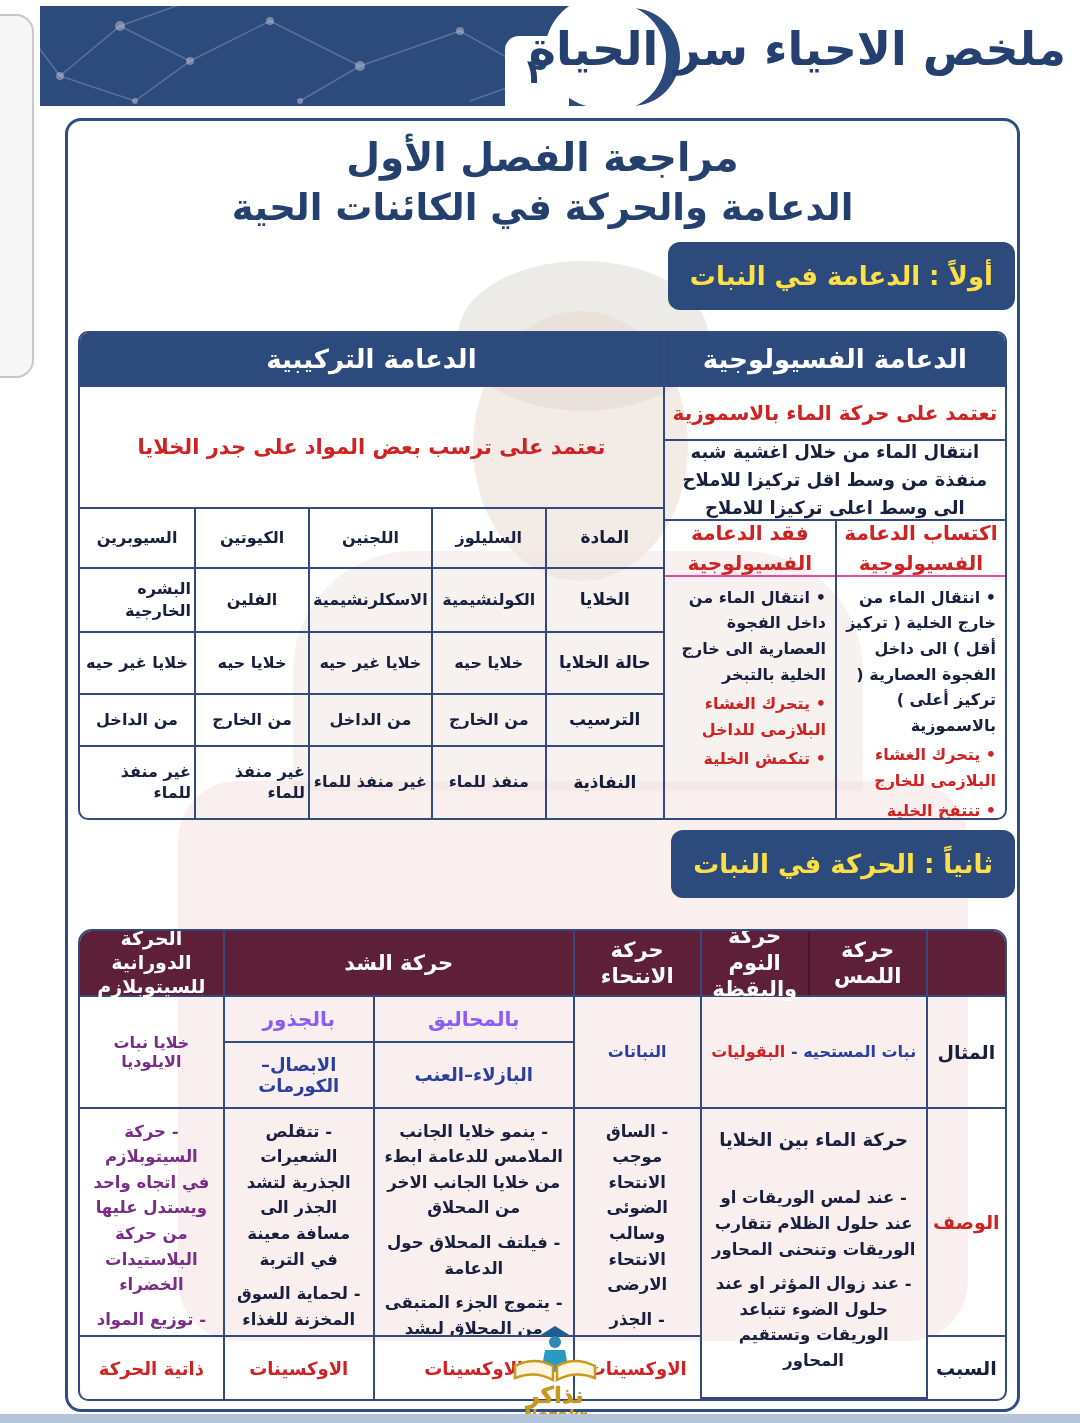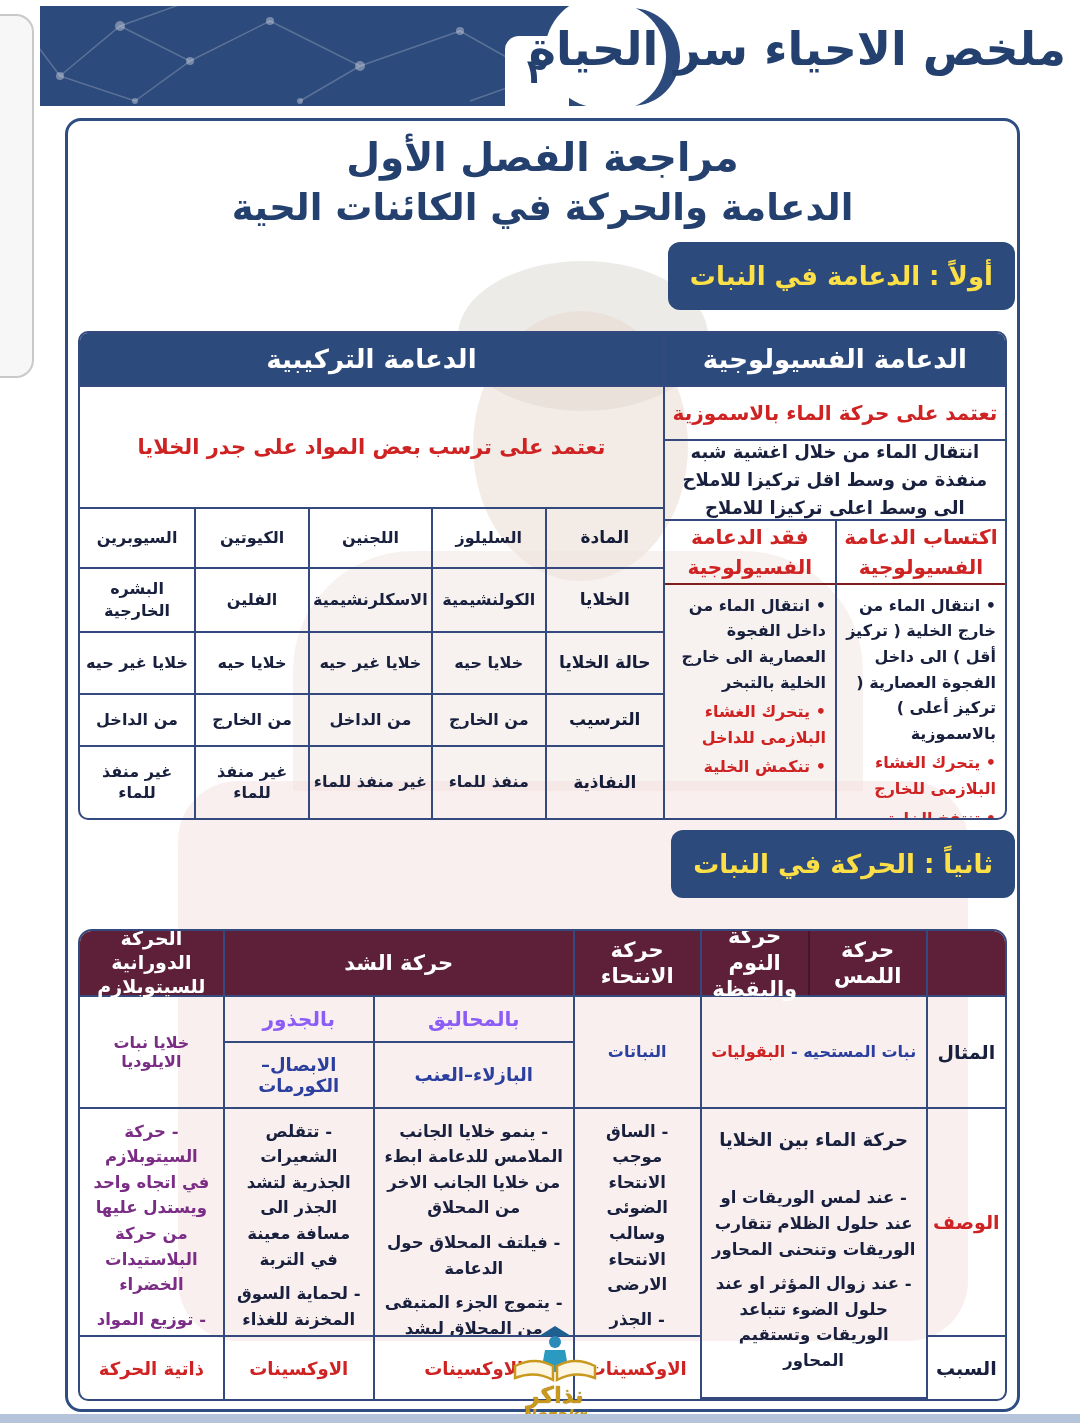--- a/index.html
+++ b/index.html
@@ -49,34 +49,34 @@
   .t1 .struct{width:63%;display:flex;flex-direction:column}
   .t1-head{background:#2d4a7c;color:#fff;font-size:26px;text-align:center;height:54px;
     display:flex;align-items:center;justify-content:center;border-bottom:2px solid #34497e}
   .phys-principle{height:54px;display:flex;align-items:center;justify-content:center;
     color:#cf2222;font-size:20px;border-bottom:2px solid #34497e;text-align:center}
   .phys-def{height:80px;display:flex;align-items:center;justify-content:center;text-align:center;
     color:#18203d;font-size:18px;line-height:1.55;border-bottom:2px solid #34497e;padding:4px 8px}
   .phys-cols{display:flex;flex:1;min-height:0}
   .phys-col{width:50%;display:flex;flex-direction:column}
   .phys-col.gain{border-left:2px solid #34497e}
-  .sub-head{height:64px;display:flex;align-items:center;justify-content:center;text-align:center;
-    color:#cf2222;font-size:20px;line-height:1.5;border-bottom:2px solid #7f1d1d;padding:13px 6px}
+  .sub-head{height:56px;display:flex;align-items:center;justify-content:center;text-align:center;
+    color:#cf2222;font-size:20px;line-height:1.5;border-bottom:2px solid #ec4899;padding:13px 6px}
   .sub-body{flex:1;padding:8px 9px;font-size:16px;line-height:1.6}
   .dot{margin-bottom:4px}
   .dot::before{content:"• "}
   .dark{color:#18203d}
   .red{color:#cf2222}
 
   .struct-principle{height:122px;display:flex;align-items:center;justify-content:center;
     color:#cf2222;font-size:21px;border-bottom:2px solid #34497e;text-align:left}
   .struct-grid{flex:1;display:grid;grid-template-columns:118px 1fr 1fr 1fr 1fr;
     grid-template-rows:60px 64px 62px 52px 1fr}
   .sg-cell{border-left:2px solid #34497e;border-bottom:2px solid #34497e;
-    display:flex;align-items:center;justify-content:center;text-align:center;
+    display:flex;align-items:center;justify-content:center;
     font-size:16px;color:#18203d;padding:10px 3px;line-height:1.35}
   .sg-cell:nth-child(5n){border-left:none}
   .sg-cell:nth-child(n+21){border-bottom:none}
   .sg-label{font-size:17px;color:#141c38}
 
   
   .t2{flex:1;min-height:0;margin-top:10px;display:flex;border:2px solid #34497e;
     border-radius:14px 14px 10px 10px;overflow:hidden;background:transparent}
   .m-col{display:flex;flex-direction:column;border-left:2px solid #34497e;min-width:0}
   .m-col:last-child{border-left:none}

